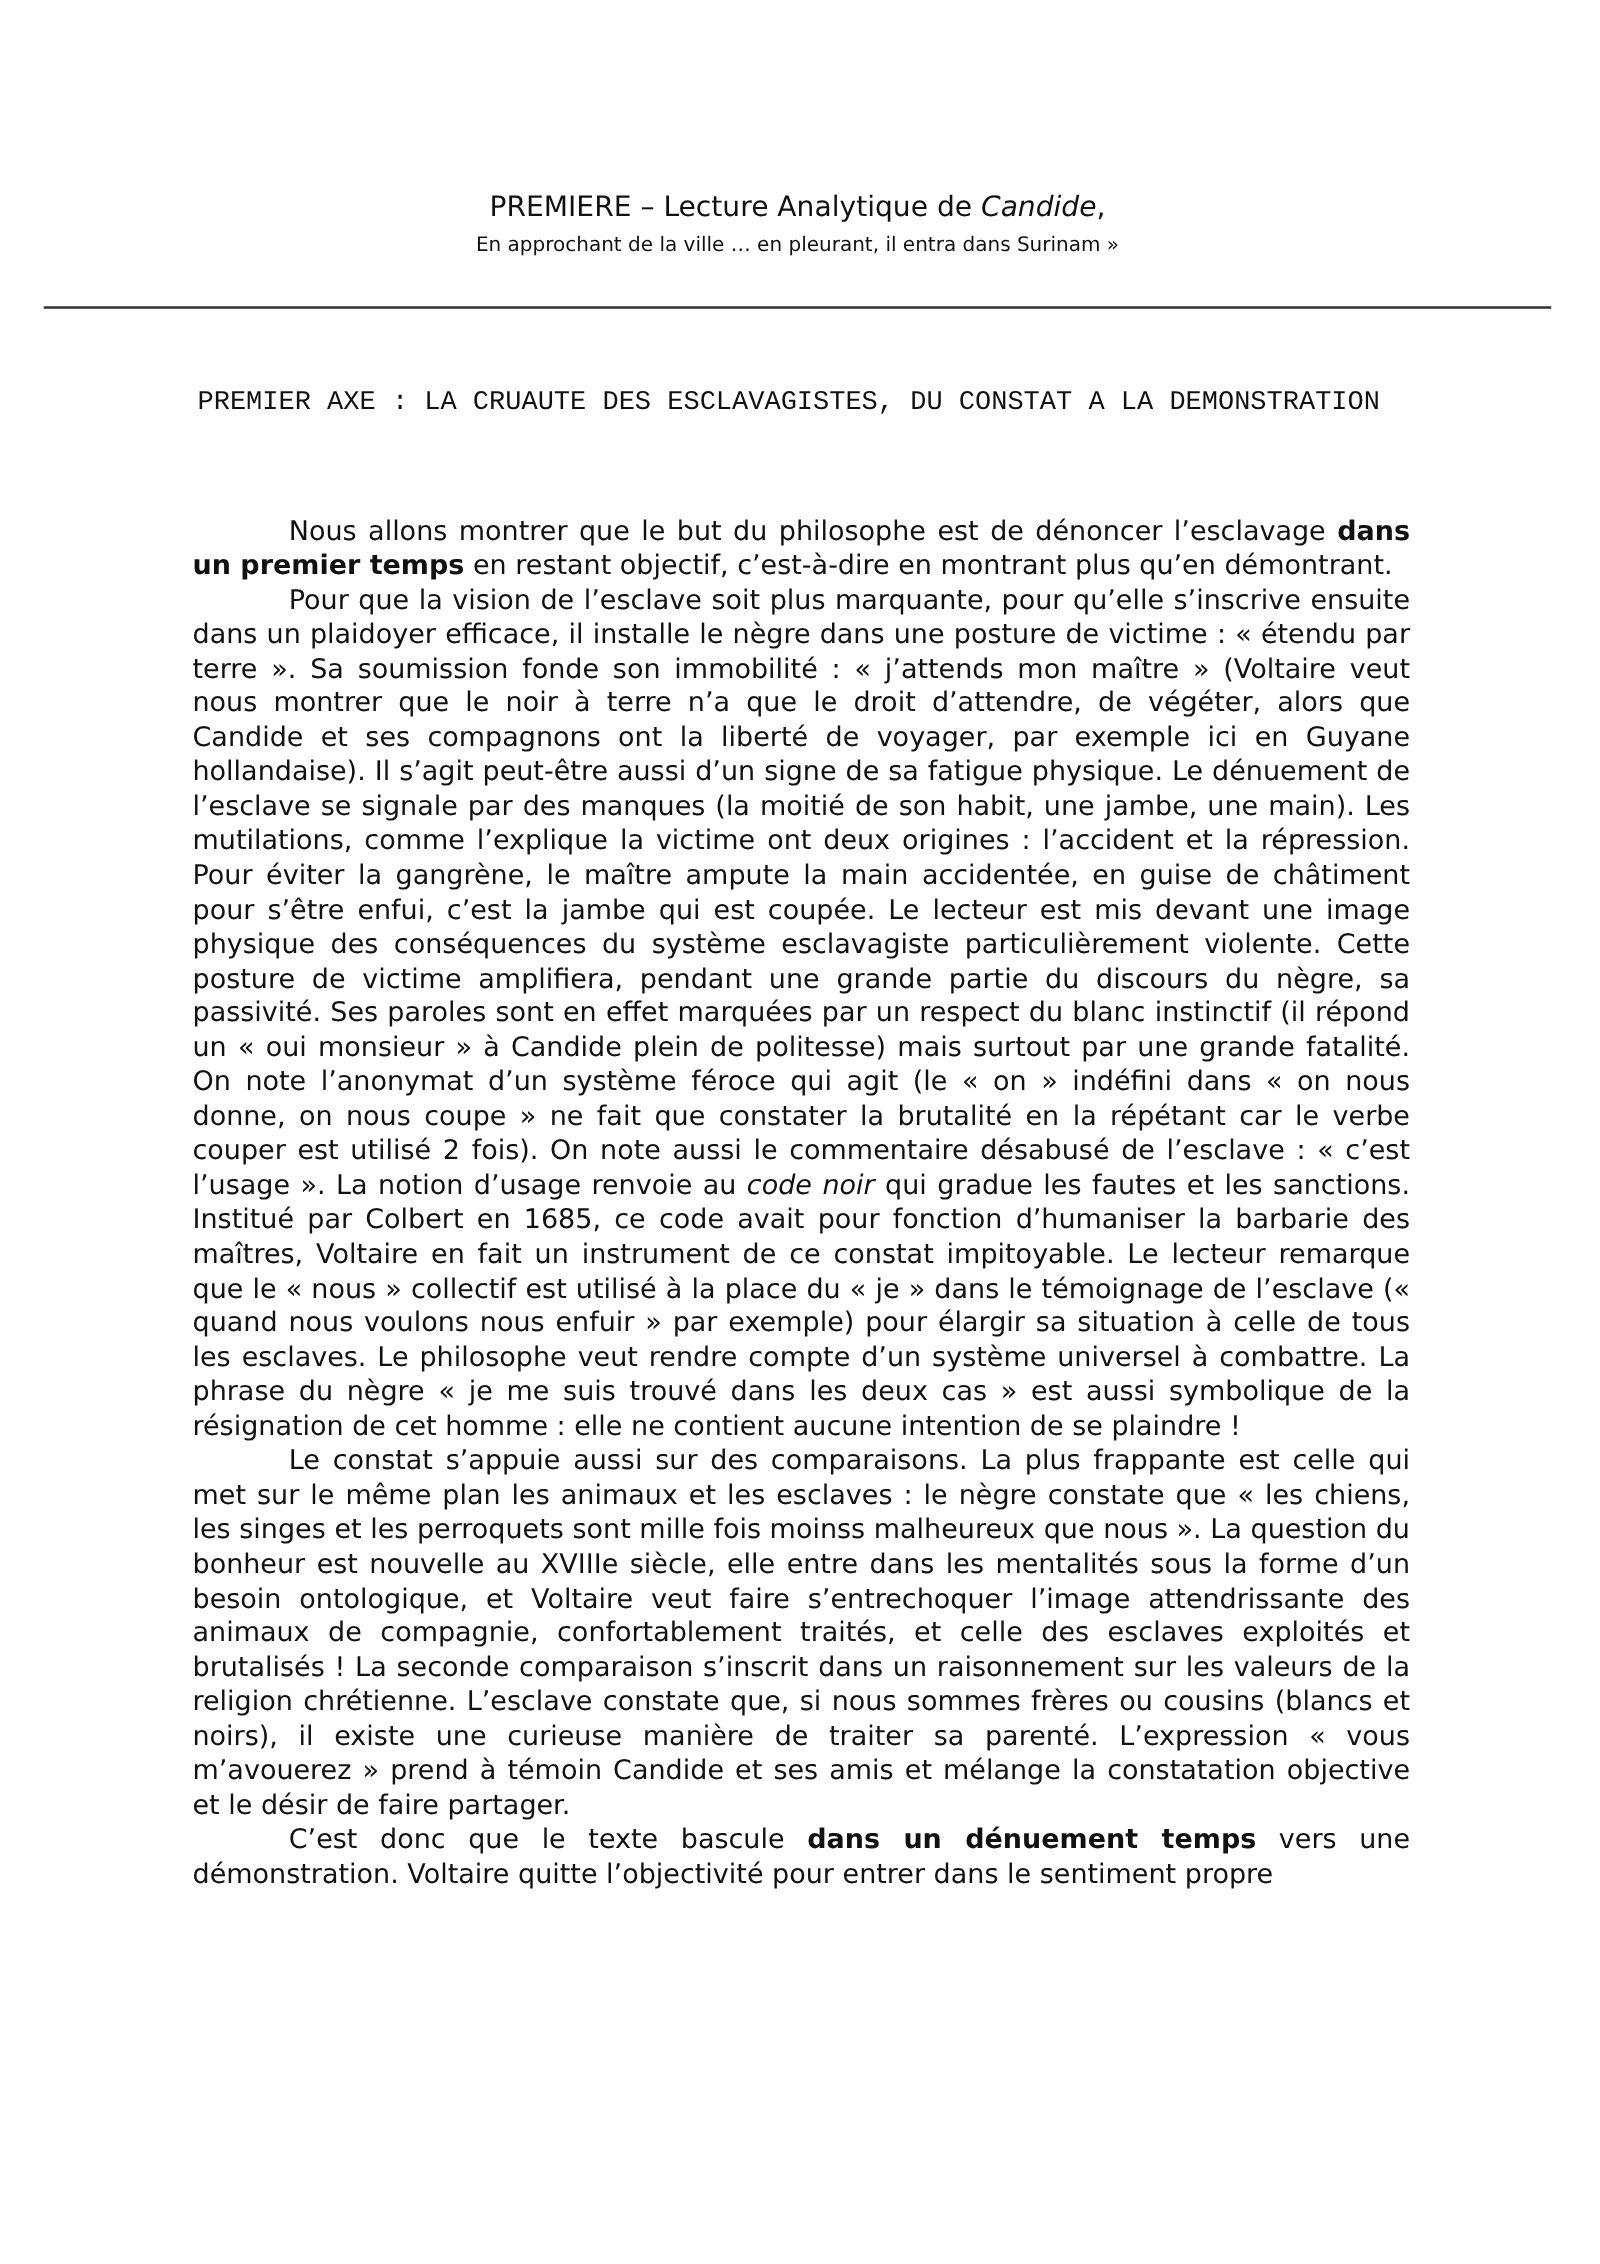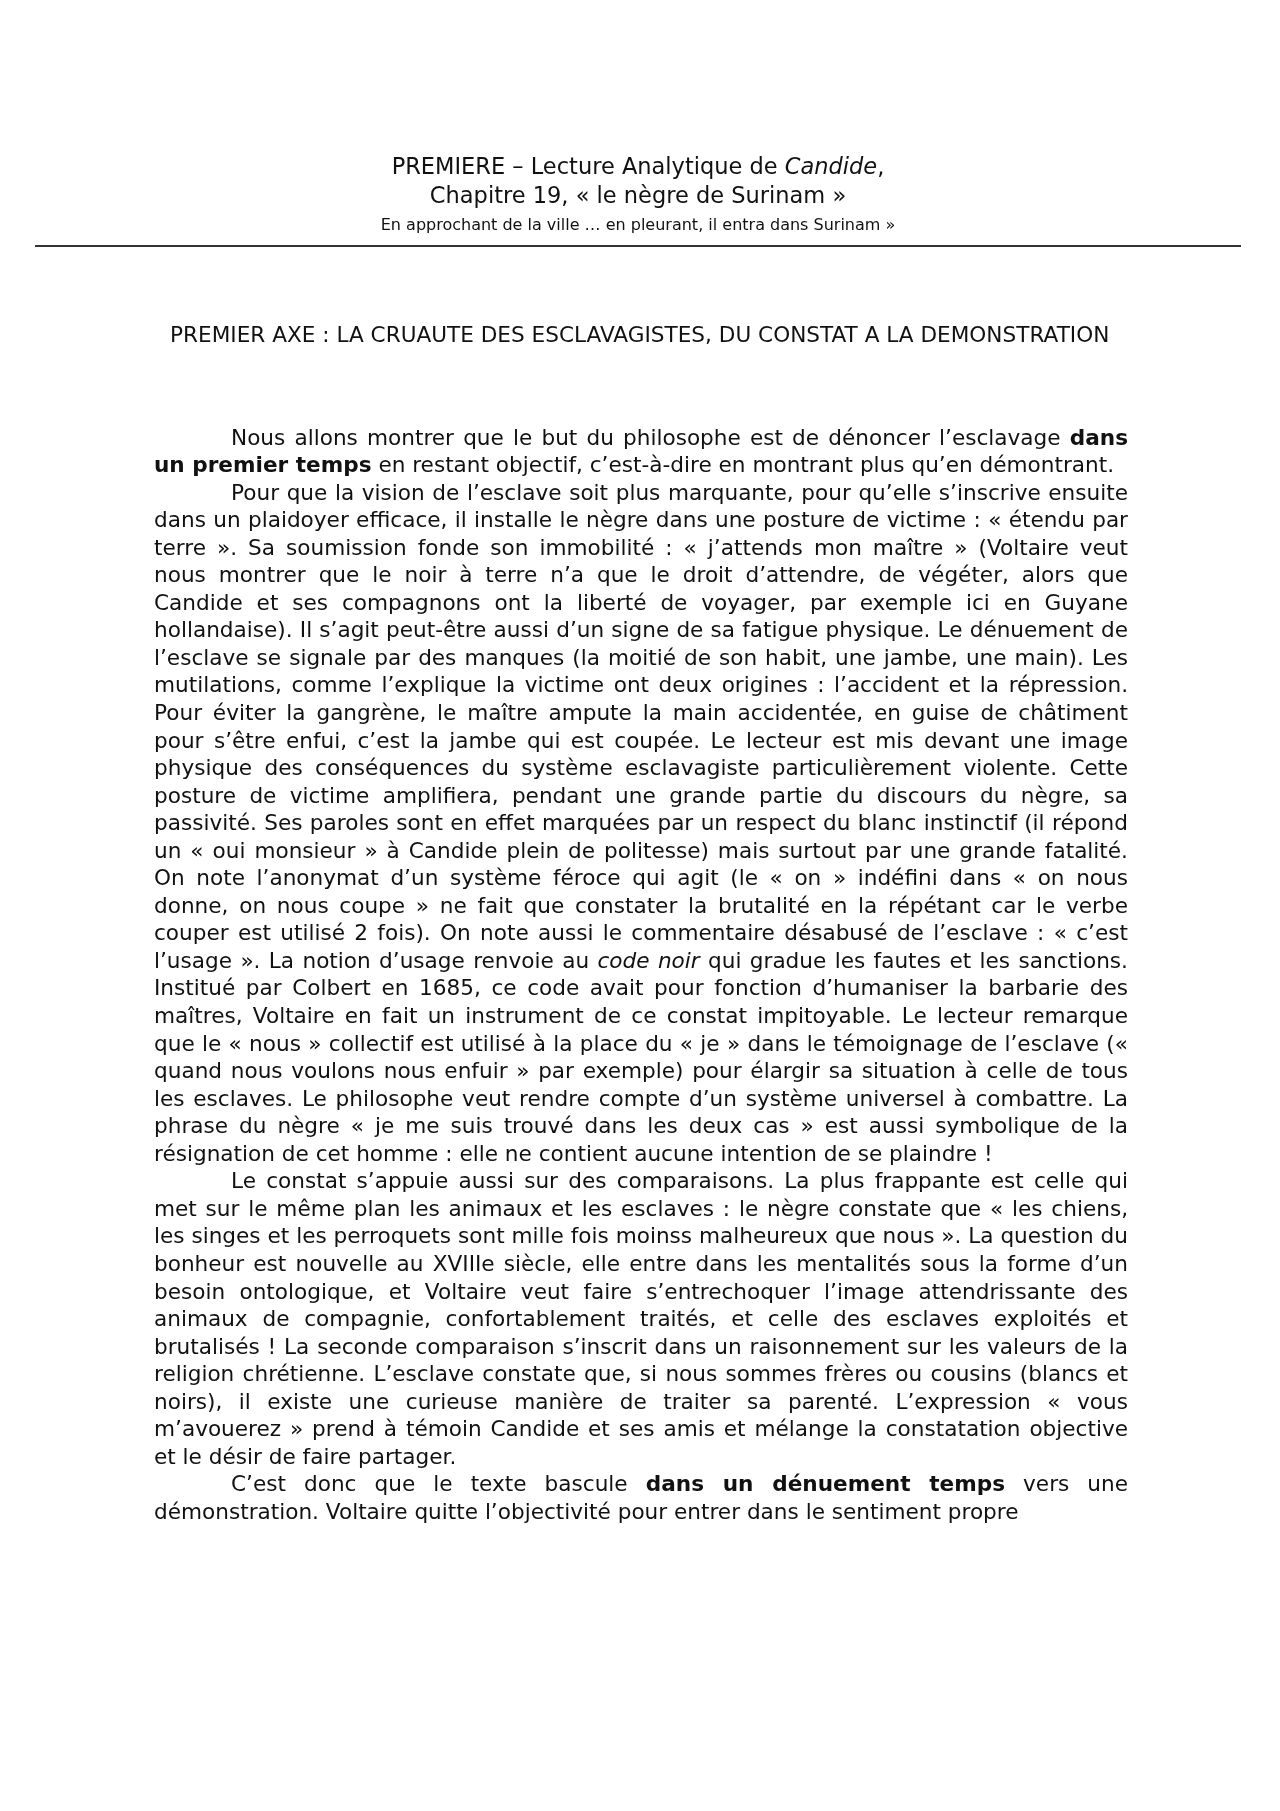--- a/index.html
+++ b/index.html
@@ -46,43 +46,43 @@
       position: absolute;
       left: 154px;
       top: 305px;
       width: 974px;
       font-size: 21.6px;
       line-height: 27.55px;
     }
     .axe-heading {
       text-align: justify;
       text-align-last: left;
-      margin: 16px;
+      margin: 4px;
       font-weight: normal;
       font-size: 21.6px;
       line-height: 27.55px;
+      font-family: Liberation Mono, monospace;
     }
     .body-text {
       margin-top: 75px;
     }
     .para {
       margin: 0;
       text-indent: 77px;
       text-align: justify;
       hyphens: none;
     }
     .bold { font-weight: bold; }
     .ital { font-style: italic; }
   </style>
 </head>
 <body>
 
 <div class="header">
   <div class="title-line"><span>PREMIERE – Lecture Analytique de </span><span class="ital">Candide</span><span>,</span></div>
-  <div class="title-line">Chapitre 19, « le nègre de Surinam »</div>
   <div class="subtitle-line">En approchant de la ville … en pleurant, il entra dans Surinam »</div>
 </div>
 
 <div class="rule"></div>
 
 <div class="content">
   <h2 class="axe-heading">PREMIER AXE : LA CRUAUTE DES ESCLAVAGISTES, DU CONSTAT A LA DEMONSTRATION</h2>
 
   <div class="body-text">
     <p class="para"><span>Nous allons montrer que le but du philosophe est de dénoncer l’esclavage </span><span class="bold">dans un premier temps</span><span> en restant objectif, c’est-à-dire en montrant plus qu’en démontrant.</span></p>

